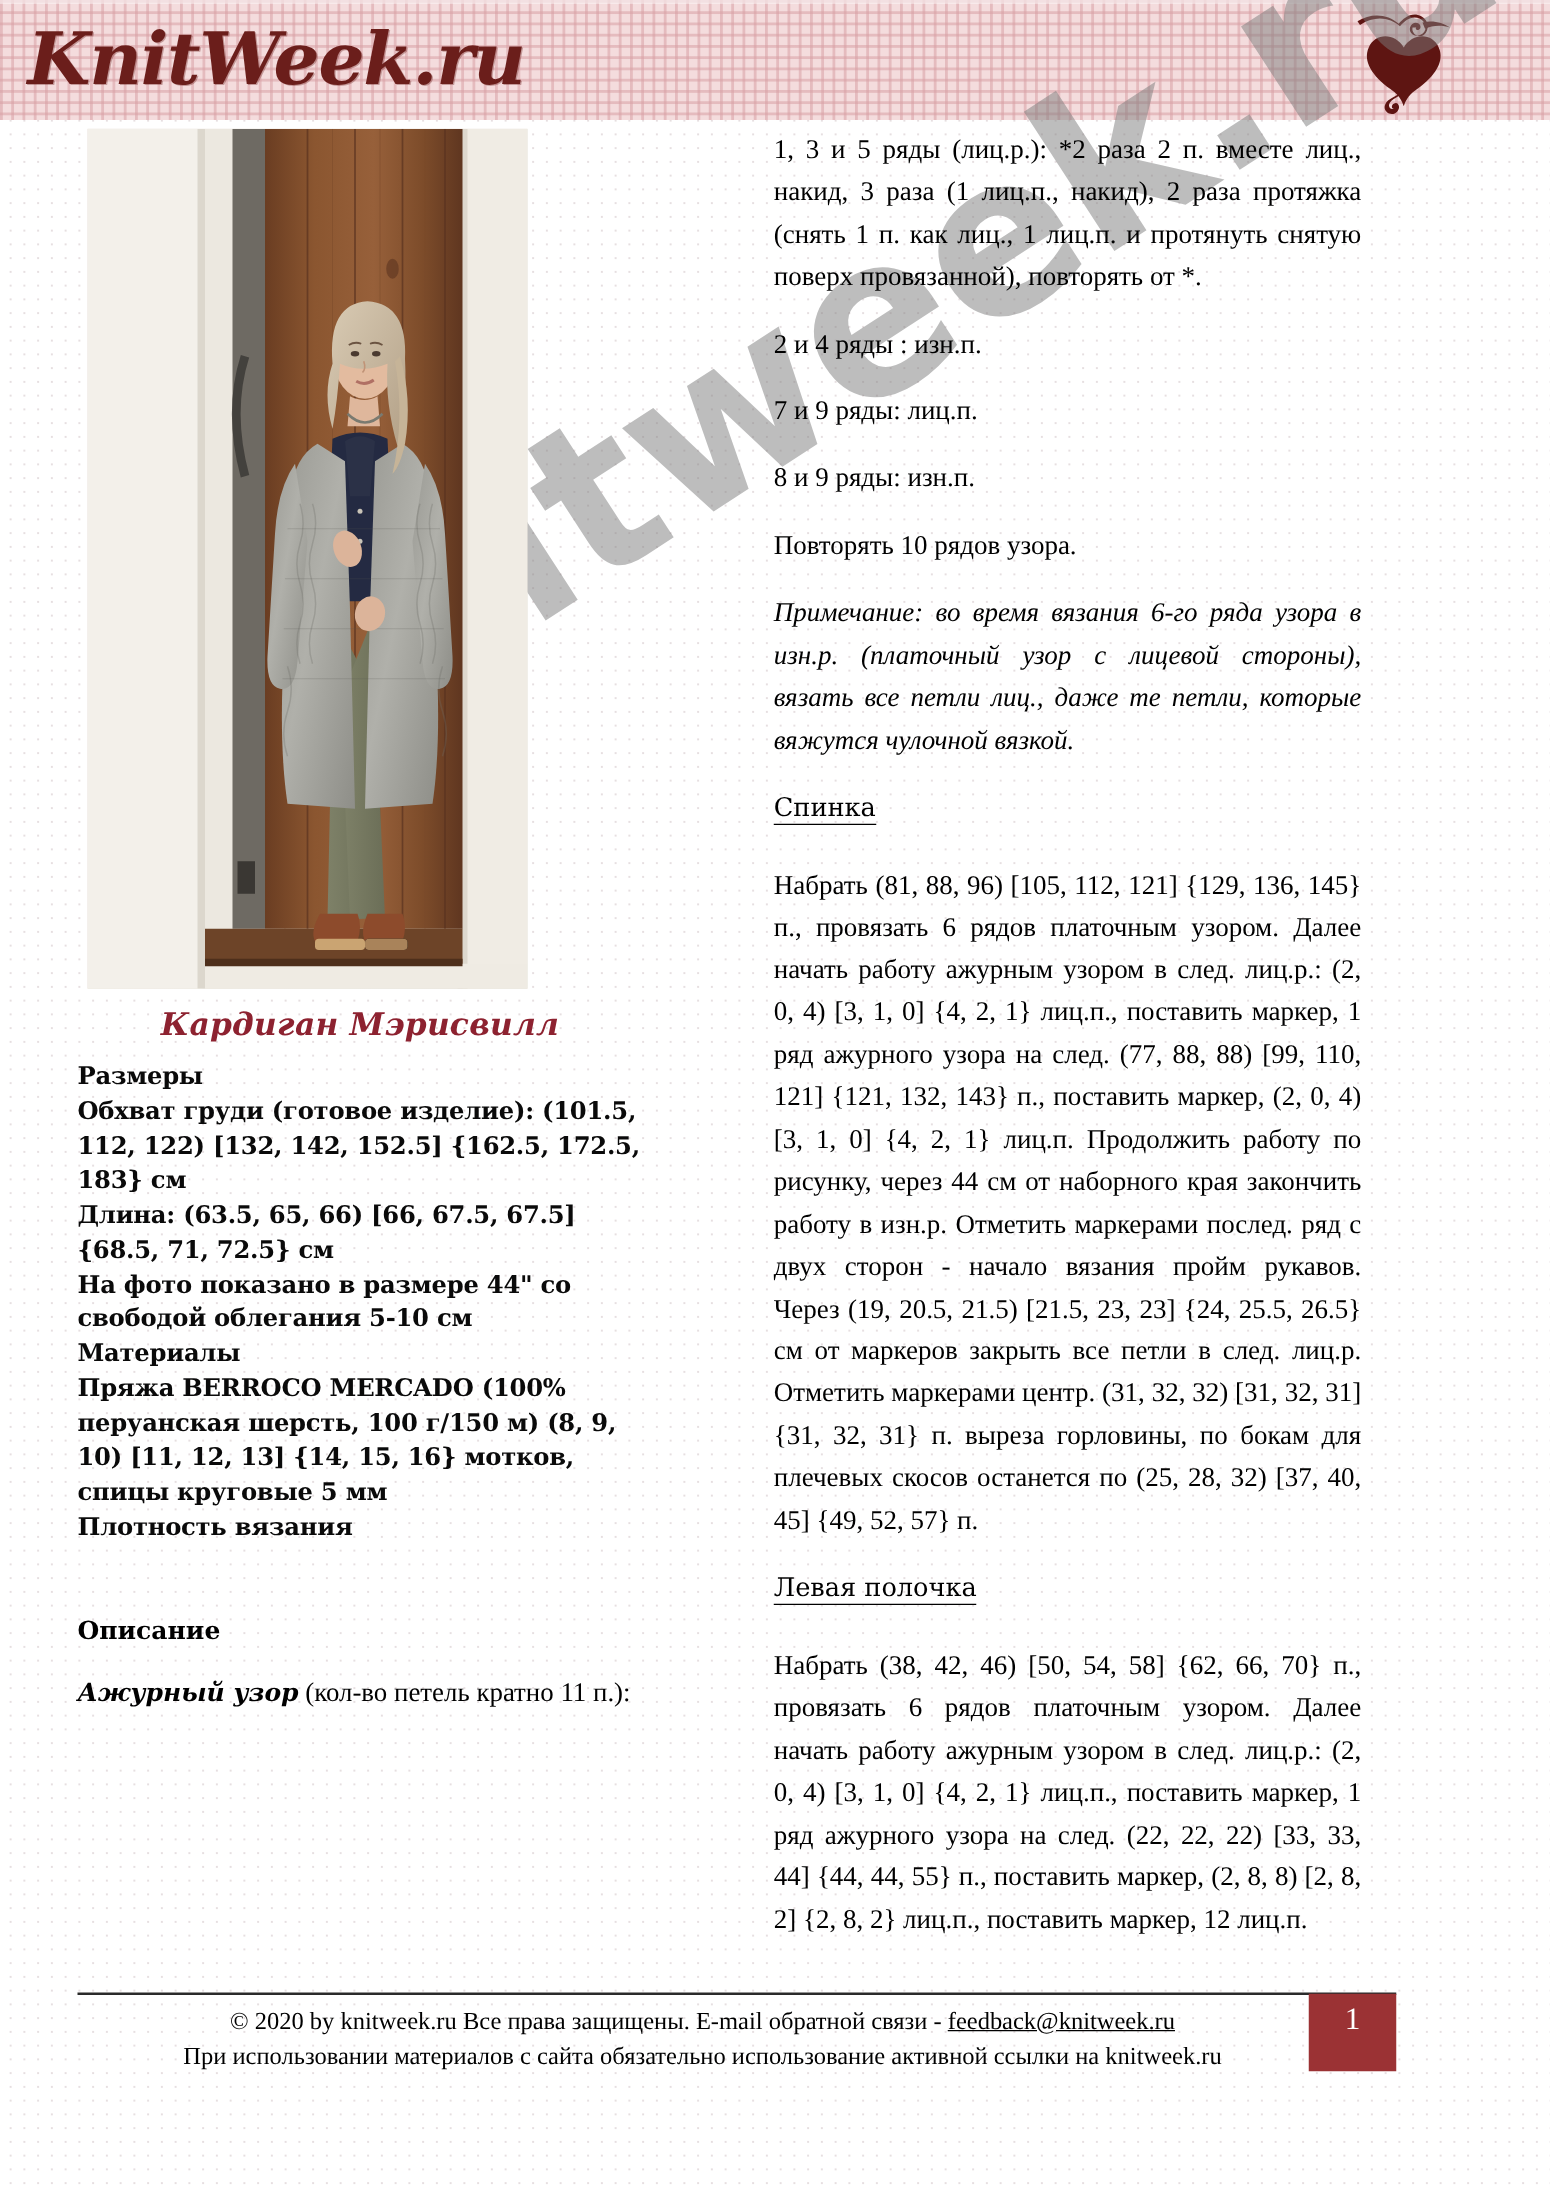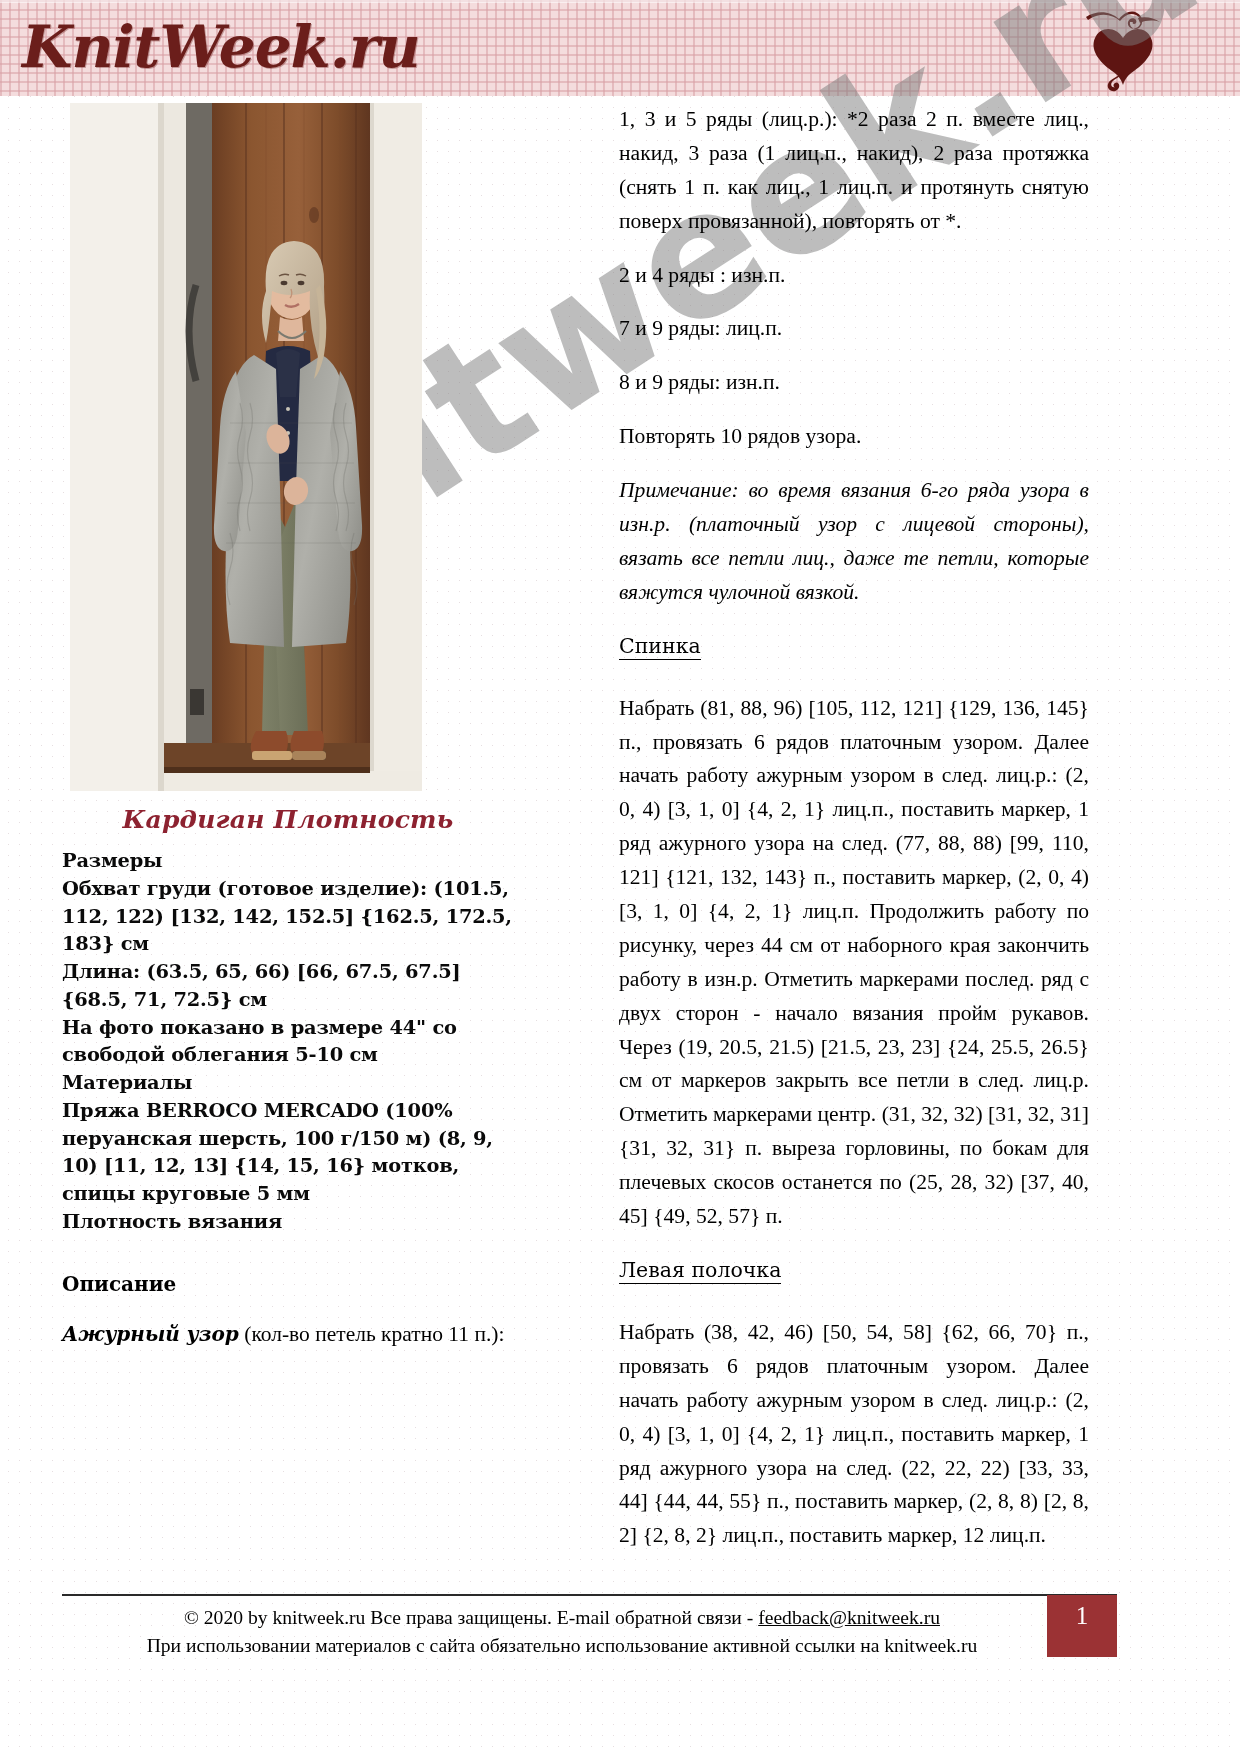--- a/index.html
+++ b/index.html
@@ -117,21 +117,21 @@
     font-family: "DejaVu Serif", serif;
     font-weight: bold;
     font-size: 19.4px;
     line-height: 1.43;
     color: #0a0a0a;
     letter-spacing: -0.2px;
   }
   .spec-block .line { display: block; }
 
   .section-head {
-    margin-top: 36px;
+    margin-top: 56px;
     font-family: "DejaVu Serif", serif;
     font-weight: bold;
     font-size: 20px;
     color: #000;
     letter-spacing: 0px;
   }
   .descr-line {
     margin-top: 26px;
     font-family: "Liberation Serif", serif;
     font-size: 21.5px;
@@ -342,21 +342,21 @@
       <ellipse cx="231" cy="180" rx="3.4" ry="2.2" fill="#4a3a30"></ellipse>
       <path d="M209 173 q5 -3 10 -1" stroke="#6b5442" stroke-width="1.4" fill="none"></path>
       <path d="M226 172 q5 -2 10 1" stroke="#6b5442" stroke-width="1.4" fill="none"></path>
       <path d="M221 186 q2 6 -1 9" stroke="#c09377" stroke-width="1.3" fill="none"></path>
       <path d="M215 202 q7 4 14 -1" stroke="#b07064" stroke-width="2.4" fill="none"></path>
 
       <path d="M208 228 q14 14 28 0" stroke="#7a7a70" stroke-width="2" fill="none"></path>
     </svg>
   </div>
 
-  <div class="pattern-title">Кардиган Плотность</div>
+  <div class="pattern-title">Кардиган Мэрисвилл</div>
 
   <div class="spec-block">
     <span class="line">Размеры</span>
     <span class="line">Обхват груди (готовое изделие): (101.5, 112, 122) [132, 142, 152.5] {162.5, 172.5, 183} см</span>
     <span class="line">Длина: (63.5, 65, 66) [66, 67.5, 67.5] {68.5, 71, 72.5} см</span>
     <span class="line">На фото показано в размере 44" со свободой облегания 5-10 см</span>
     <span class="line">Материалы</span>
     <span class="line">Пряжа BERROCO MERCADO (100% перуанская шерсть, 100 г/150 м) (8, 9, 10) [11, 12, 13] {14, 15, 16} мотков, спицы круговые 5 мм</span>
     <span class="line">Плотность вязания</span>
   </div>

